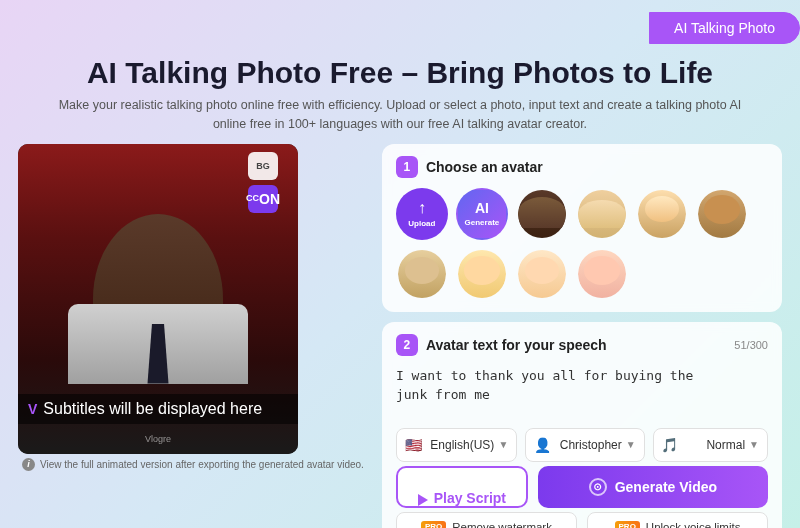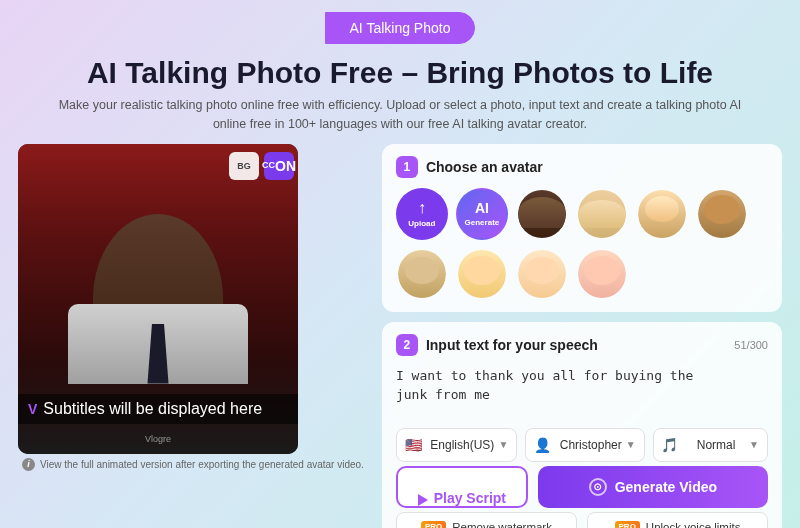--- a/index.html
+++ b/index.html
@@ -7,21 +7,21 @@
       font-family: 'Segoe UI', Arial, sans-serif;
       background: linear-gradient(135deg, #e8d5f5 0%, #d5e8f5 50%, #c5f0e8 100%);
       width: 800px;
       height: 528px;
       overflow: hidden;
       position: relative;
     }
 
     .top-tabs {
       display: flex;
-      justify-content: center;
+      justify-content: flex-end;
       align-items: center;
       padding: 12px 0 8px;
       gap: 8px;
     }
     .tab-btn {
       padding: 7px 24px;
       border: 1.5px solid #c084fc;
       background: transparent;
       cursor: pointer;
       font-size: 14px;
@@ -97,22 +97,23 @@
       transform: translateX(-50%);
       width: 30px;
       height: 60px;
       background: #1a1a2a;
       clip-path: polygon(30% 0%, 70% 0%, 85% 100%, 15% 100%);
     }
 
     .video-controls-top {
       position: absolute;
       top: 8px;
-      right: 4px;
-      display: flex;
+      right: 20px;
+      display: flex;
+      flex-direction: column;
       gap: 5px;
     }
     .ctrl-btn {
       width: 30px;
       height: 28px;
       background: rgba(255,255,255,0.9);
       border-radius: 6px;
       display: flex;
       align-items: center;
       justify-content: center;
@@ -306,21 +307,21 @@
       justify-content: space-between;
       gap: 4px;
     }
     .voice-select-flag {
       font-size: 14px;
     }
     .voice-select-label {
       font-size: 12px;
       color: #333;
       flex: 1;
-      text-align: center;
+      text-align: right;
       margin-left: 4px;
     }
     .chevron-down {
       font-size: 10px;
       color: #888;
     }
     .voice-person-icon {
       font-size: 14px;
       color: #a855f7;
     }
@@ -517,21 +518,21 @@
           <div style="width:52px;height:52px;border-radius:50%;background:linear-gradient(180deg,#ffd8c0,#f0b0a0);overflow:hidden;">
             <div style="width:75%;height:55%;background:#ffc8b0;border-radius:50%;margin:18% auto 0;"></div>
           </div>
         </div>
       </div>
     </div>
 
     <div class="section-card">
       <div class="section-header">
         <div class="step-badge">2</div>
-        <span class="section-title">Input text for your speech</span>
+        <span class="section-title">Avatar text for your speech</span>
         <span style="margin-left:auto;font-size:11px;color:#888;">51/300</span>
       </div>
       <div class="text-area-wrapper">
         <textarea class="speech-textarea" style="">I want to thank you all for buying the junk from me</textarea>
       </div>
 
       <div class="voice-controls">
 
         <div class="voice-select">
           <span class="voice-select-flag">🇺🇸</span>

